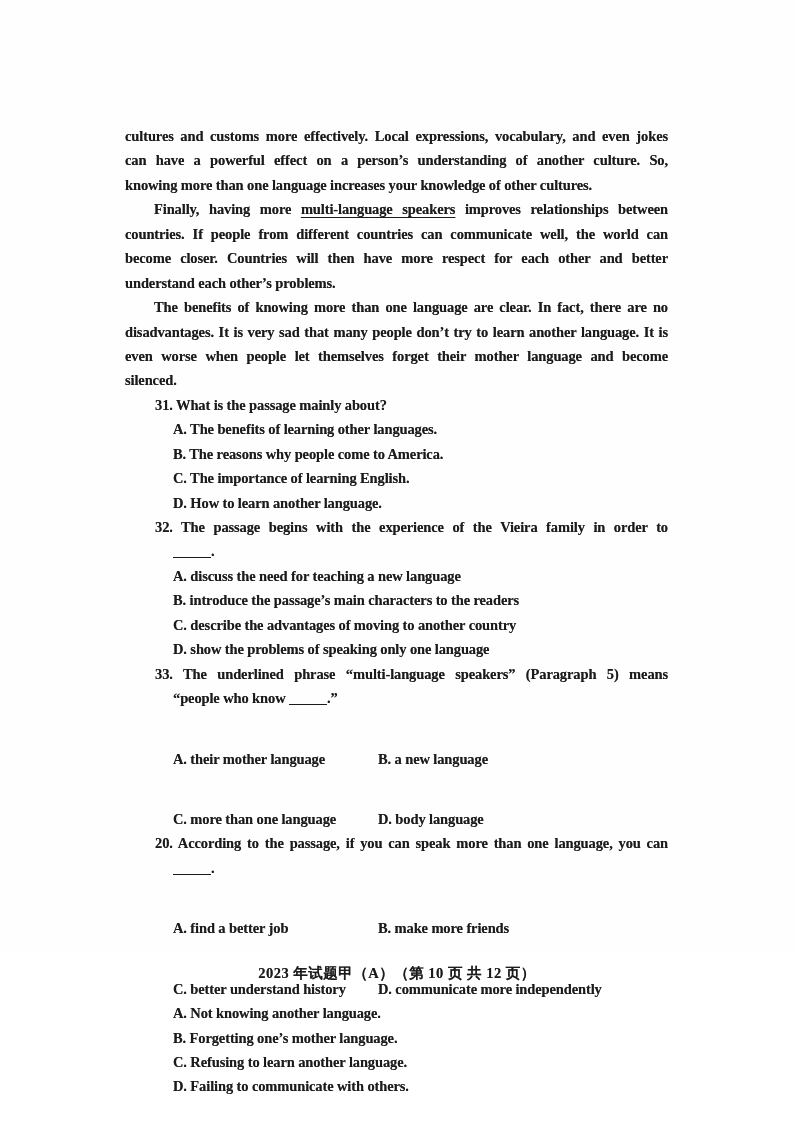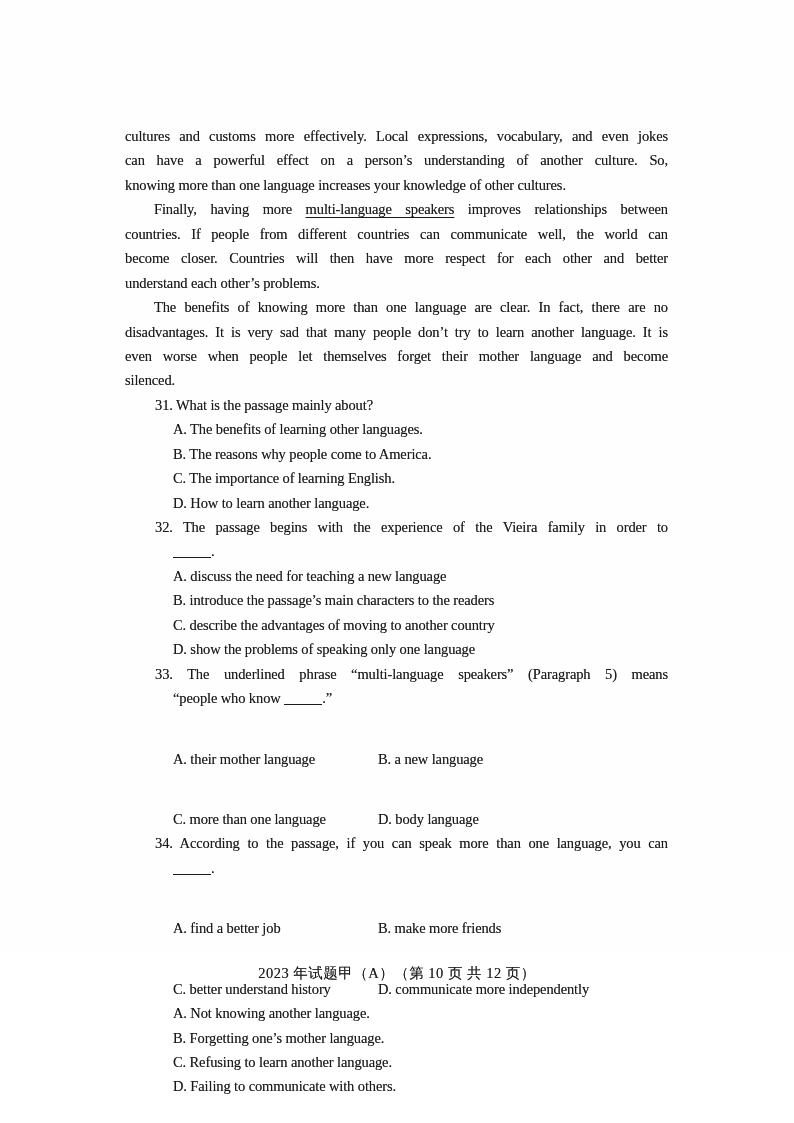--- a/index.html
+++ b/index.html
@@ -7,20 +7,21 @@
     width: 794px; height: 1123px;
     background: #ffffff;
     font-family: "Liberation Serif", serif;
     color: #1b1b1b;
     overflow: hidden;
   }
   .page {
     position: relative;
     width: 794px; height: 953px;
     background: #fefefe;
+    font-weight: bold;
   }
   .content {
     position: absolute;
     left: 125px; top: 124px;
     width: 543px;
     font-size: 14.5px;
     line-height: 24.45px;
     letter-spacing: -0.12px;
     text-shadow: 0 0 0.45px rgba(20,20,20,0.55);
   }
@@ -92,21 +93,21 @@
     <div class="line qcont"><span>“people who know </span><span class="blank"></span><span>.”</span></div>
     <div class="line optrow">
         <span class="col-l">A. their mother language</span>
         <span class="col-r">B. a new language</span>
       </div>
     <div class="line optrow">
         <span class="col-l">C. more than one language</span>
         <span class="col-r">D. body language</span>
       </div>
 
-    <div class="line qstem just">34. According to the passage, if you can speak more than one language, you can</div>
+    <div class="line qstem just">20. According to the passage, if you can speak more than one language, you can</div>
     <div class="line qcont"><span class="blank"></span><span>.</span></div>
     <div class="line optrow">
         <span class="col-l">A. find a better job</span>
         <span class="col-r">B. make more friends</span>
       </div>
     <div class="line optrow">
         <span class="col-l">C. better understand history</span>
         <span class="col-r">D. communicate more independently</span>
       </div>
 

